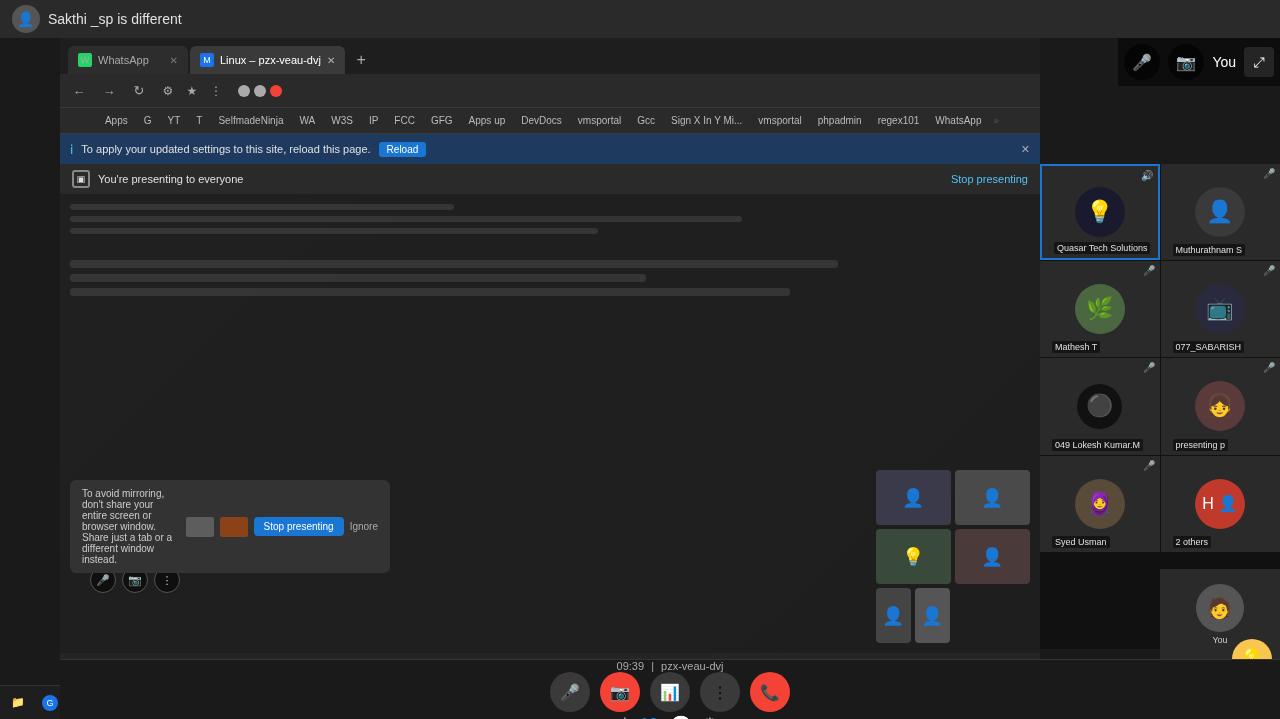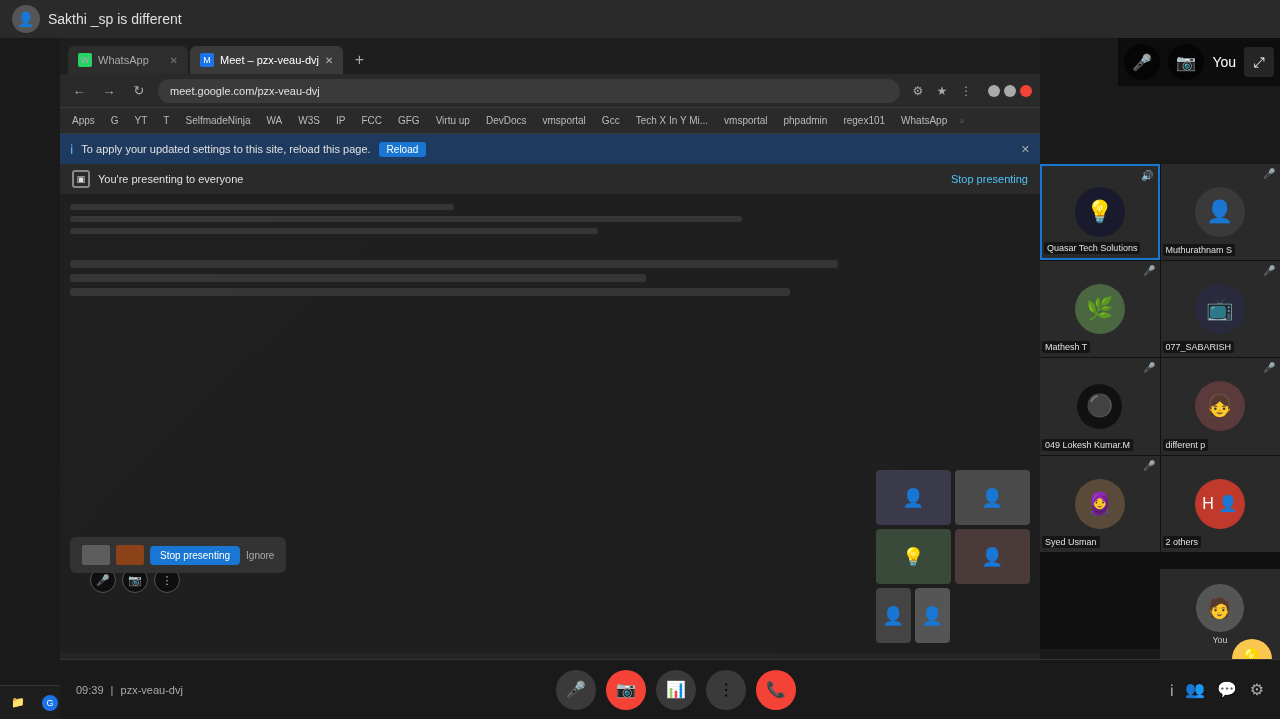--- a/index.html
+++ b/index.html
@@ -148,20 +148,21 @@
     
     .bookmarks-bar {
       height: 26px;
       background: #2a2a2a;
       display: flex;
       align-items: center;
       padding: 0 8px;
       gap: 8px;
       border-bottom: 1px solid #3a3a3a;
       overflow: hidden;
+      justify-content: center;
     }
     .bookmark-item {
       font-size: 10px;
       color: #bbb;
       cursor: pointer;
       white-space: nowrap;
       padding: 2px 4px;
       border-radius: 3px;
     }
 
@@ -350,21 +351,21 @@
       border-radius: 50%;
       display: flex;
       align-items: center;
       justify-content: center;
       font-size: 22px;
       overflow: hidden;
     }
     .participant-name {
       position: absolute;
       bottom: 4px;
-      left: 2px;
+      left: 12px;
       font-size: 9px;
       color: #e0e0e0;
       background: rgba(0,0,0,0.5);
       padding: 1px 3px;
       border-radius: 2px;
       max-width: 90%;
       white-space: nowrap;
       overflow: hidden;
       text-overflow: ellipsis;
     }
@@ -434,20 +435,21 @@
       left: 0;
       right: 0;
       height: 60px;
       background: #1a1a1a;
       border-top: 1px solid #333;
       display: flex;
       align-items: center;
       justify-content: space-between;
       padding: 0 16px;
       z-index: 50;
+      flex-direction: column;
     }
     .bottom-left {
       font-size: 11px;
       color: #aaa;
     }
     .bottom-center {
       display: flex;
       gap: 10px;
       align-items: center;
     }
@@ -583,31 +585,30 @@
     <div style="position:absolute;top:0;left:0;right:240px;bottom:60px;background:#252525;">
 
       <div class="tab-bar">
         <div class="tab inactive">
           <div class="tab-favicon" style="background:#25D366;">W</div>
           <span>WhatsApp</span>
           <span class="tab-close">✕</span>
         </div>
         <div class="tab active">
           <div class="tab-favicon" style="background:#1a73e8;color:#fff;font-size:9px;">M</div>
-          <span>Meet – pzx-veau-dvj</span>
+          <span>Linux – pzx-veau-dvj</span>
           <span class="tab-close">✕</span>
         </div>
         <div class="tab-new">+</div>
       </div>
 
       <div class="address-bar">
         <div class="nav-btn">←</div>
         <div class="nav-btn">→</div>
         <div class="nav-btn">↻</div>
-        <input class="address-input" type="text" value="meet.google.com/pzx-veau-dvj" style="">
         <div class="browser-actions">
           <div class="browser-action-btn">⚙</div>
           <div class="browser-action-btn">★</div>
           <div class="browser-action-btn">⋮</div>
         </div>
         <div style="display:flex;gap:4px;margin-left:4px;">
           <div style="width:12px;height:12px;border-radius:50%;background:#aaa;cursor:pointer;"></div>
           <div style="width:12px;height:12px;border-radius:50%;background:#aaa;cursor:pointer;"></div>
           <div style="width:12px;height:12px;border-radius:50%;background:#f44336;cursor:pointer;"></div>
         </div>
@@ -617,25 +618,25 @@
         <span class="bookmark-item">Apps</span>
         <span class="bookmark-item">G</span>
         <span class="bookmark-item">YT</span>
         <span class="bookmark-item">T</span>
         <span class="bookmark-item">SelfmadeNinja</span>
         <span class="bookmark-item">WA</span>
         <span class="bookmark-item">W3S</span>
         <span class="bookmark-item">IP</span>
         <span class="bookmark-item">FCC</span>
         <span class="bookmark-item">GFG</span>
-        <span class="bookmark-item">Virtu up</span>
+        <span class="bookmark-item">Apps up</span>
         <span class="bookmark-item">DevDocs</span>
         <span class="bookmark-item">vmsportal</span>
         <span class="bookmark-item">Gcc</span>
-        <span class="bookmark-item">Tech X In Y Mi...</span>
+        <span class="bookmark-item">Sign X In Y Mi...</span>
         <span class="bookmark-item">vmsportal</span>
         <span class="bookmark-item">phpadmin</span>
         <span class="bookmark-item">regex101</span>
         <span class="bookmark-item">WhatsApp</span>
         <span style="color:#555;font-size:10px;">»</span>
       </div>
 
       <div class="notification-bar">
         <span class="notification-icon">ℹ</span>
         <span>To apply your updated settings to this site, reload this page.</span>
@@ -687,20 +688,23 @@
           </div>
         </div>
 
         <div style="position:absolute;bottom:60px;left:30px;display:flex;gap:6px;">
           <div style="width:26px;height:26px;border-radius:50%;background:rgba(0,0,0,0.5);border:1px solid #555;display:flex;align-items:center;justify-content:center;font-size:11px;color:#ccc;cursor:pointer;">🎤</div>
           <div style="width:26px;height:26px;border-radius:50%;background:rgba(0,0,0,0.5);border:1px solid #555;display:flex;align-items:center;justify-content:center;font-size:11px;color:#ccc;cursor:pointer;">📷</div>
           <div style="width:26px;height:26px;border-radius:50%;background:rgba(0,0,0,0.5);border:1px solid #555;display:flex;align-items:center;justify-content:center;font-size:11px;color:#ccc;cursor:pointer;">⋮</div>
         </div>
 
         <div class="bottom-notification">
+          <div style="flex:1;">
+            <div>To avoid mirroring, don't share your entire screen or browser window. Share just a tab or a different window instead.</div>
+          </div>
           <div style="display:flex;gap:6px;align-items:center;">
             <div style="width:28px;height:20px;background:#888;border-radius:2px;opacity:0.5;"></div>
             <div style="width:28px;height:20px;background:#e65100;border-radius:2px;opacity:0.5;"></div>
             <button class="stop-presenting-blue-btn">Stop presenting</button>
             <button class="ignore-btn">Ignore</button>
           </div>
         </div>
       </div>
     </div>
 
@@ -731,21 +735,21 @@
       </div>
 
       <div class="participant-tile pt-lokesh">
         <div class="participant-avatar" style="background:#111;width:45px;height:45px;border-radius:50%;">⚫</div>
         <span class="participant-name">049 Lokesh Kumar.M</span>
         <span class="muted-icon">🎤</span>
       </div>
 
       <div class="participant-tile pt-ezhil">
         <div class="participant-avatar" style="background:#5a3a3a;">👧</div>
-        <span class="participant-name">different p</span>
+        <span class="participant-name">presenting p</span>
         <span class="muted-icon">🎤</span>
       </div>
 
       <div class="participant-tile pt-syed">
         <div class="participant-avatar" style="background:#5a4a3a;">🧕</div>
         <span class="participant-name">Syed Usman</span>
         <span class="mic-icon">🎤</span>
       </div>
 
       <div class="participant-tile pt-others">

